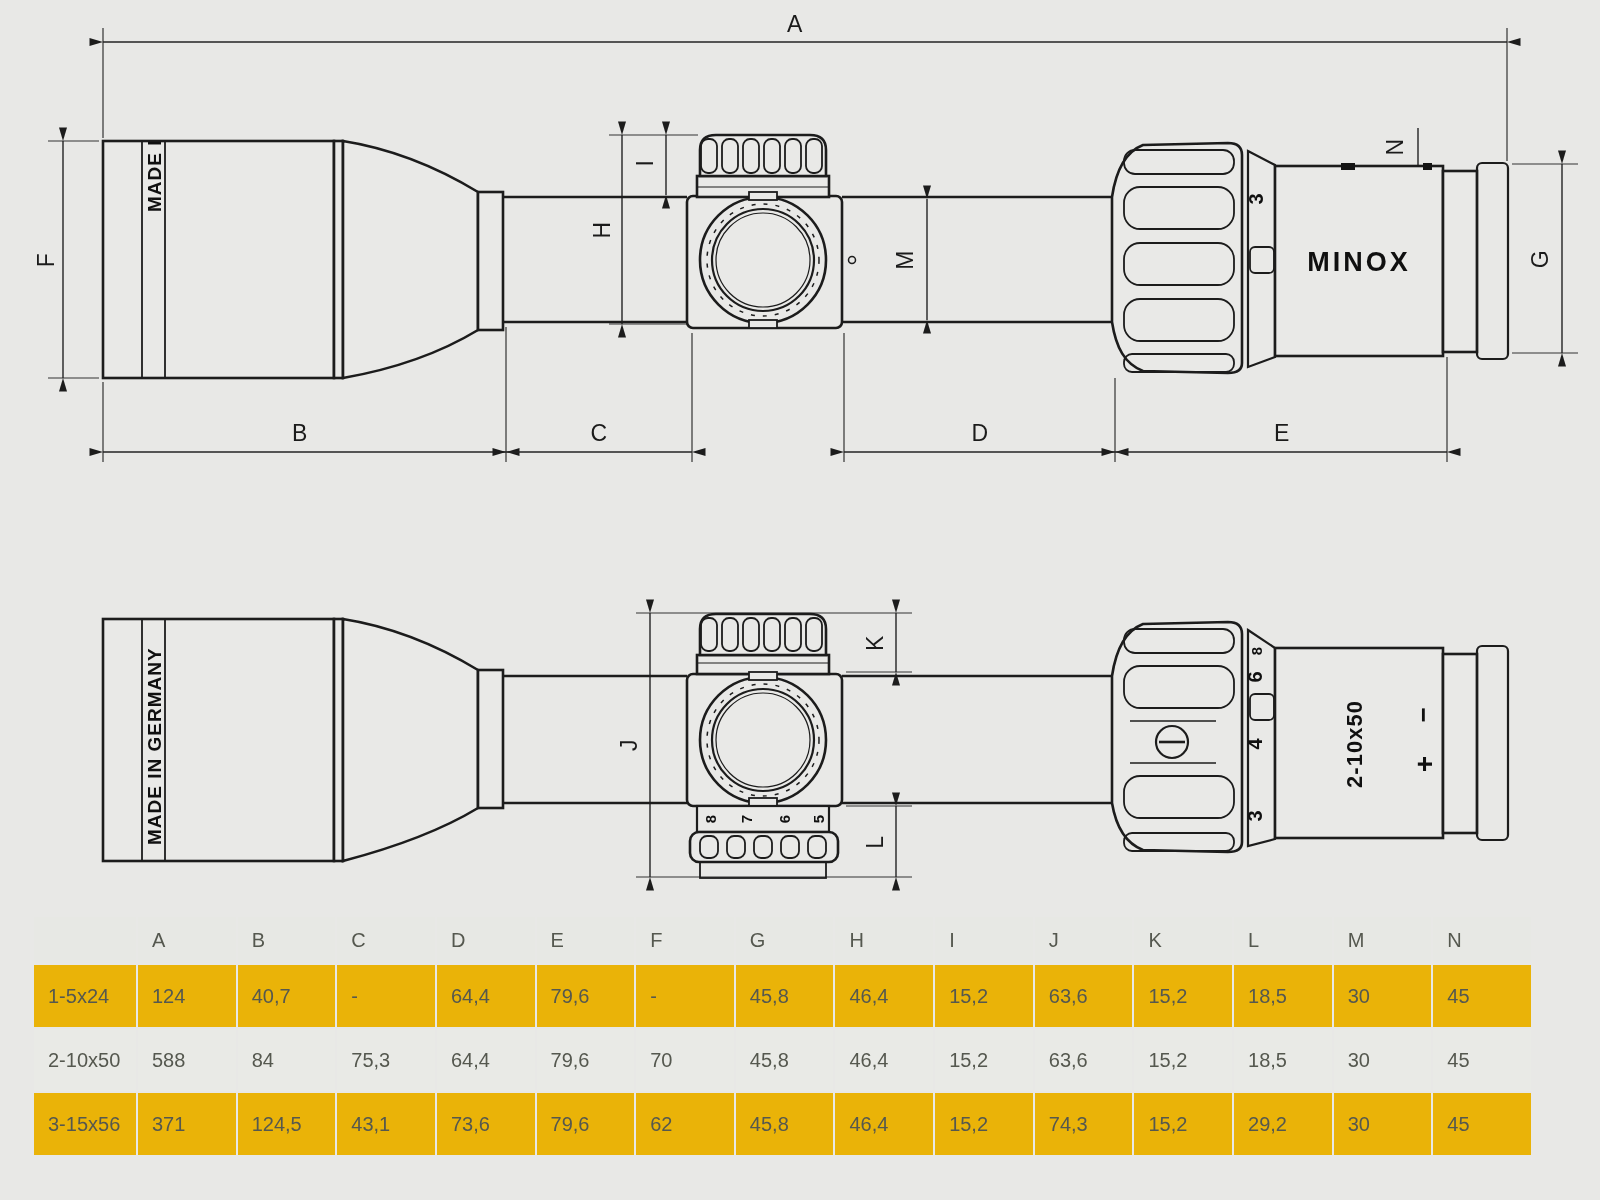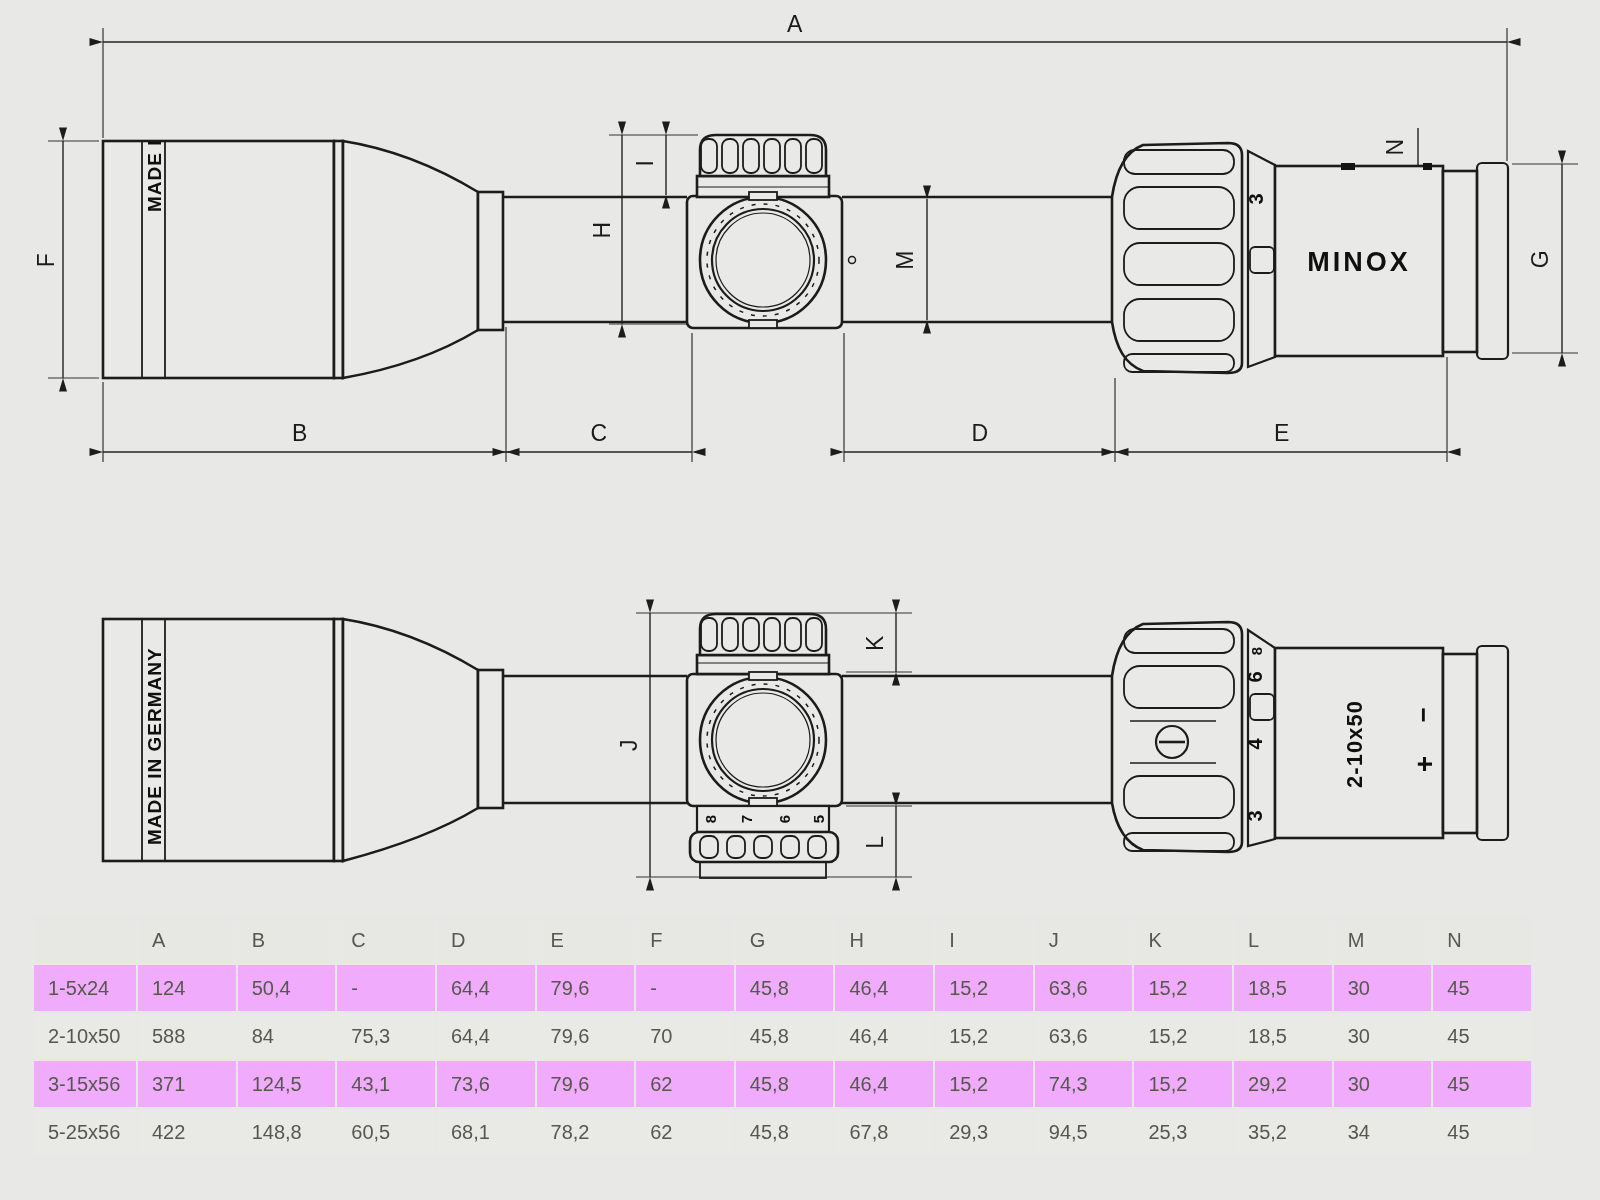--- a/index.html
+++ b/index.html
@@ -38,21 +38,21 @@
   #dims-table th,#dims-table td{
     font-weight:400;
     font-size:20px;
     color:#55584f;
     text-align:left;
     padding:0 0 0 14px;
     vertical-align:middle;
     height:46px;
   }
   #dims-table thead th{background:#e7e8e4;}
-  #dims-table tr.row-green td{background:#f0abfc;}
+  #dims-table tr.row-green td{background:#eab308;}
   #dims-table tr.row-light td{background:#e9eae6;}
 </style>
 </head>
 <body>
 
 <svg width="1600" height="905" viewBox="0 0 1600 905">
   <defs>
     <marker id="ah" markerUnits="userSpaceOnUse" markerWidth="16" markerHeight="10" refX="1.5" refY="5" orient="auto-start-reverse">
       <path d="M15,1 L1.5,5 L15,9 Z" fill="#1c1c1c"></path>
     </marker>
@@ -310,21 +310,21 @@
         <th>K</th>
         <th>L</th>
         <th>M</th>
         <th>N</th>
       </tr>
     </thead>
     <tbody>
       <tr class="row-green">
         <td>1-5x24</td>
         <td>124</td>
-        <td>50,4</td>
+        <td>40,7</td>
         <td>-</td>
         <td>64,4</td>
         <td>79,6</td>
         <td>-</td>
         <td>45,8</td>
         <td>46,4</td>
         <td>15,2</td>
         <td>63,6</td>
         <td>15,2</td>
         <td>18,5</td>
@@ -358,32 +358,15 @@
         <td>62</td>
         <td>45,8</td>
         <td>46,4</td>
         <td>15,2</td>
         <td>74,3</td>
         <td>15,2</td>
         <td>29,2</td>
         <td>30</td>
         <td>45</td>
       </tr>
-      <tr class="row-light">
-        <td>5-25x56</td>
-        <td>422</td>
-        <td>148,8</td>
-        <td>60,5</td>
-        <td>68,1</td>
-        <td>78,2</td>
-        <td>62</td>
-        <td>45,8</td>
-        <td>67,8</td>
-        <td>29,3</td>
-        <td>94,5</td>
-        <td>25,3</td>
-        <td>35,2</td>
-        <td>34</td>
-        <td>45</td>
-      </tr>
     </tbody>
   </table>
 </div>
 
 </body></html>

